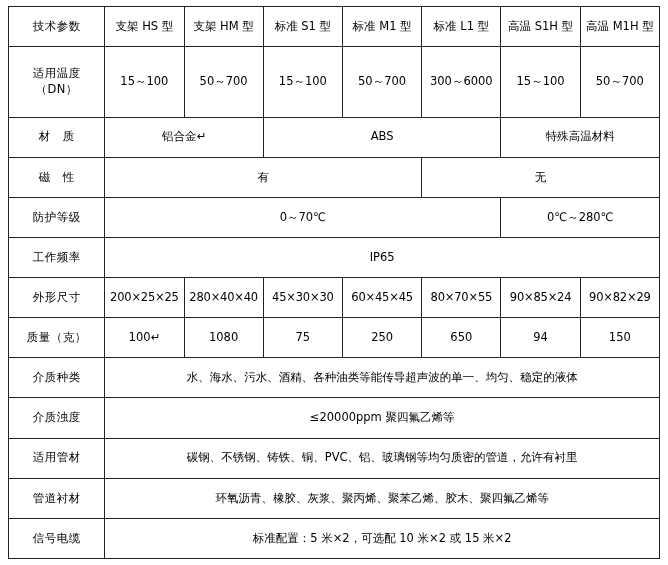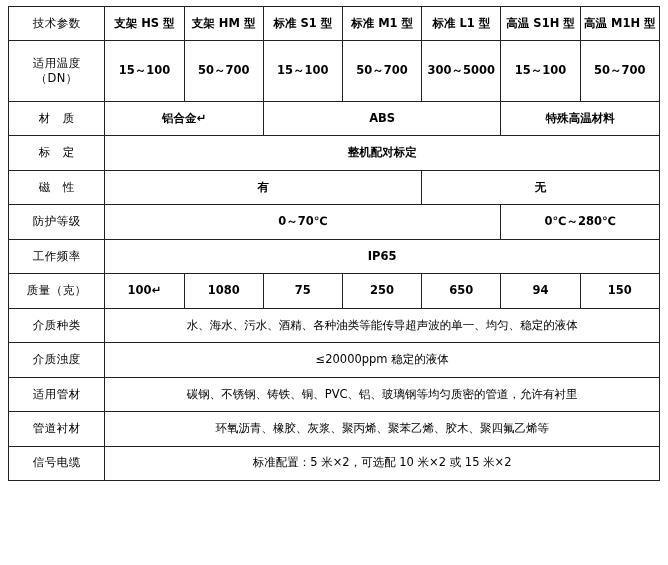--- a/index.html
+++ b/index.html
@@ -18,39 +18,38 @@
     width: 668px;
     height: 565px;
     box-sizing: border-box;
     padding: 6px 8px 6px 8px;
     background: #ffffff;
   }
   table.spec {
     border-collapse: collapse;
     table-layout: fixed;
     width: 652px;
-    height: 475px;
+    height: 553px;
     background: #ffffff;
   }
   table.spec td {
     border: 1px solid #222222;
     text-align: center;
     vertical-align: middle;
     font-size: 11.5px;
     line-height: 1.35;
     padding: 2px 2px;
     word-break: break-all;
   }
   td.label {
     font-size: 12px;
     letter-spacing: 0.5px;
   }
   td.small {
     font-size: 10.5px;
-    font-weight: bold;
   }
   td.tiny {
     font-size: 9.5px;
     letter-spacing: -0.2px;
   }
   td.wide-text {
     font-size: 11.5px;
   }
   .col-label { width: 96px; }
   .col-d { width: 79px; }
@@ -85,76 +84,82 @@
 
       <tr>
         <td class="label">
           <div>适用温度</div>
           <div>（DN）</div>
         </td>
         <td class="small">15～100</td>
         <td class="small">50～700</td>
         <td class="small">15～100</td>
         <td class="small">50～700</td>
-        <td class="small">300～5000</td>
+        <td class="small">300～6000</td>
         <td class="small">15～100</td>
         <td class="small">50～700</td>
       </tr>
 
       <tr>
         <td class="label">材　质</td>
         <td class="small" colspan="2">铝合金↵</td>
         <td class="small" colspan="3">ABS</td>
         <td class="small" colspan="2">特殊高温材料</td>
       </tr>
 
 
 
-      <tr>
-        <td class="label">标　定</td>
-        <td class="small" colspan="7">整机配对标定</td>
-      </tr>
 
       <tr>
         <td class="label">磁　性</td>
         <td class="small" colspan="4">有</td>
         <td class="small" colspan="3">无</td>
       </tr>
 
       <tr>
         <td class="label">防护等级</td>
         <td class="small" colspan="5">0～70℃</td>
         <td class="small" colspan="2">0℃～280℃</td>
       </tr>
 
       <tr>
         <td class="label">工作频率</td>
         <td class="small" colspan="7">IP65</td>
       </tr>
 
+      <tr>
+        <td class="label">外形尺寸</td>
+        <td class="tiny">200×25×25</td>
+        <td class="tiny">280×40×40</td>
+        <td class="tiny">45×30×30</td>
+        <td class="tiny">60×45×45</td>
+        <td class="tiny">80×70×55</td>
+        <td class="tiny">90×85×24</td>
+        <td class="tiny">90×82×29</td>
+      </tr>
 
       <tr>
         <td class="label">质量（克）</td>
         <td class="small">100↵</td>
         <td class="small">1080</td>
         <td class="small">75</td>
         <td class="small">250</td>
         <td class="small">650</td>
         <td class="small">94</td>
         <td class="small">150</td>
       </tr>
 
       <tr>
         <td class="label">介质种类</td>
         <td class="wide-text" colspan="7">水、海水、污水、酒精、各种油类等能传导超声波的单一、均匀、稳定的液体</td>
       </tr>
 
       <tr>
         <td class="label">介质浊度</td>
-        <td class="wide-text" colspan="7">≤20000ppm 稳定的液体</td>
+        <td class="wide-text" colspan="7">≤20000ppm 聚四氟乙烯等</td>
       </tr>
 
       <tr>
         <td class="label">适用管材</td>
         <td class="wide-text" colspan="7">碳钢、不锈钢、铸铁、铜、PVC、铝、玻璃钢等均匀质密的管道，允许有衬里</td>
       </tr>
 
       <tr>
         <td class="label">管道衬材</td>
         <td class="wide-text" colspan="7">环氧沥青、橡胶、灰浆、聚丙烯、聚苯乙烯、胶木、聚四氟乙烯等</td>

